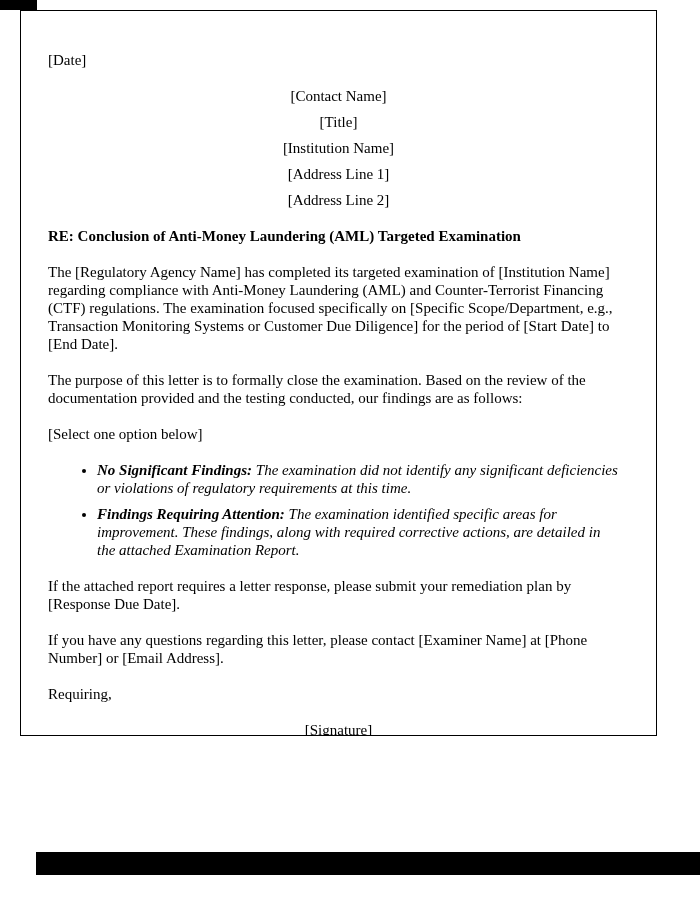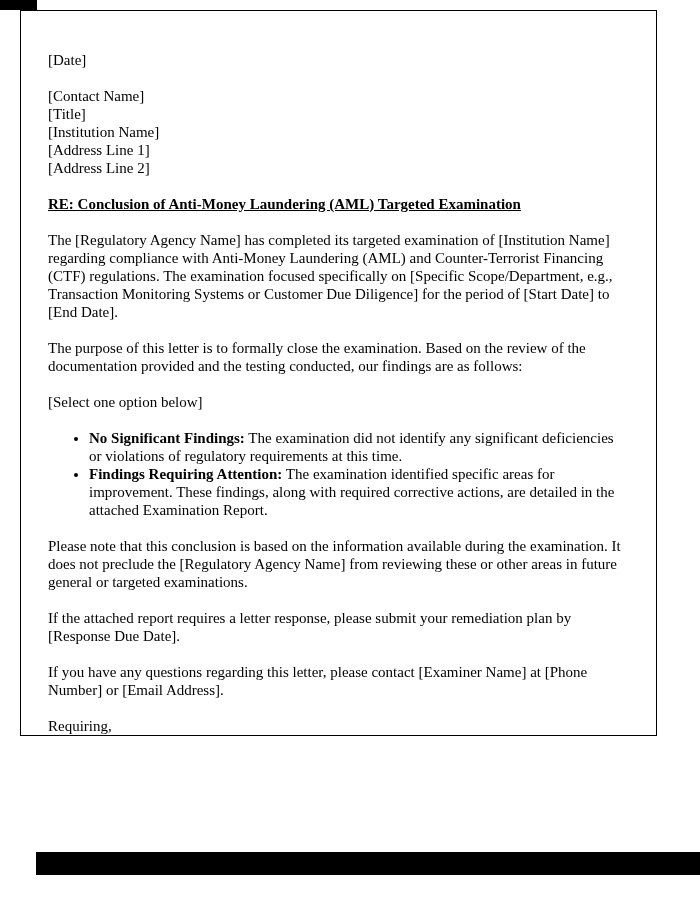--- a/index.html
+++ b/index.html
@@ -24,28 +24,28 @@
     border: 1px solid #000000;
     padding: 40px 27px 0 27px;
     overflow: hidden;
     background: #ffffff;
   }
   .letter-body {
     font-size: 15px;
     line-height: 18px;
   }
   .para { margin: 0 0 18px 0; }
-  .block-line { margin: 0; }
-  .subject { font-weight: bold; margin: 0 0 18px 0; text-decoration: underline; }
+  .block-line { margin: 8px; text-align: center; }
+  .subject { font-weight: bold; margin: 0 0 18px 0; }
   ul.options {
     margin: 0 0 18px 0;
     padding-left: 41px;
     list-style: disc outside;
   }
-  ul.options li { margin: 0; }
+  ul.options li { margin: 8px; font-style: italic; }
   ul.options li strong { font-weight: bold; }
 </style>
 </head>
 <body>
 
 <div class="scan-artifact artifact-top"></div>
 
 <div class="letter-box">
   <div class="letter-body">
 
@@ -72,21 +72,20 @@
       <li>
         <strong>No Significant Findings:</strong>
         <span>The examination did not identify any significant deficiencies or violations of regulatory requirements at this time.</span>
       </li>
       <li>
         <strong>Findings Requiring Attention:</strong>
         <span>The examination identified specific areas for improvement. These findings, along with required corrective actions, are detailed in the attached Examination Report.</span>
       </li>
     </ul>
 
-    <p class="para">Please note that this conclusion is based on the information available during the examination. It does not preclude the [Regulatory Agency Name] from reviewing these or other areas in future general or targeted examinations.</p>
 
     <p class="para">If the attached report requires a letter response, please submit your remediation plan by [Response Due Date].</p>
 
     <p class="para">If you have any questions regarding this letter, please contact [Examiner Name] at [Phone Number] or [Email Address].</p>
 
     <p class="para">Requiring,</p>
 
     <div>
       <div class="block-line">[Signature]</div>
 

